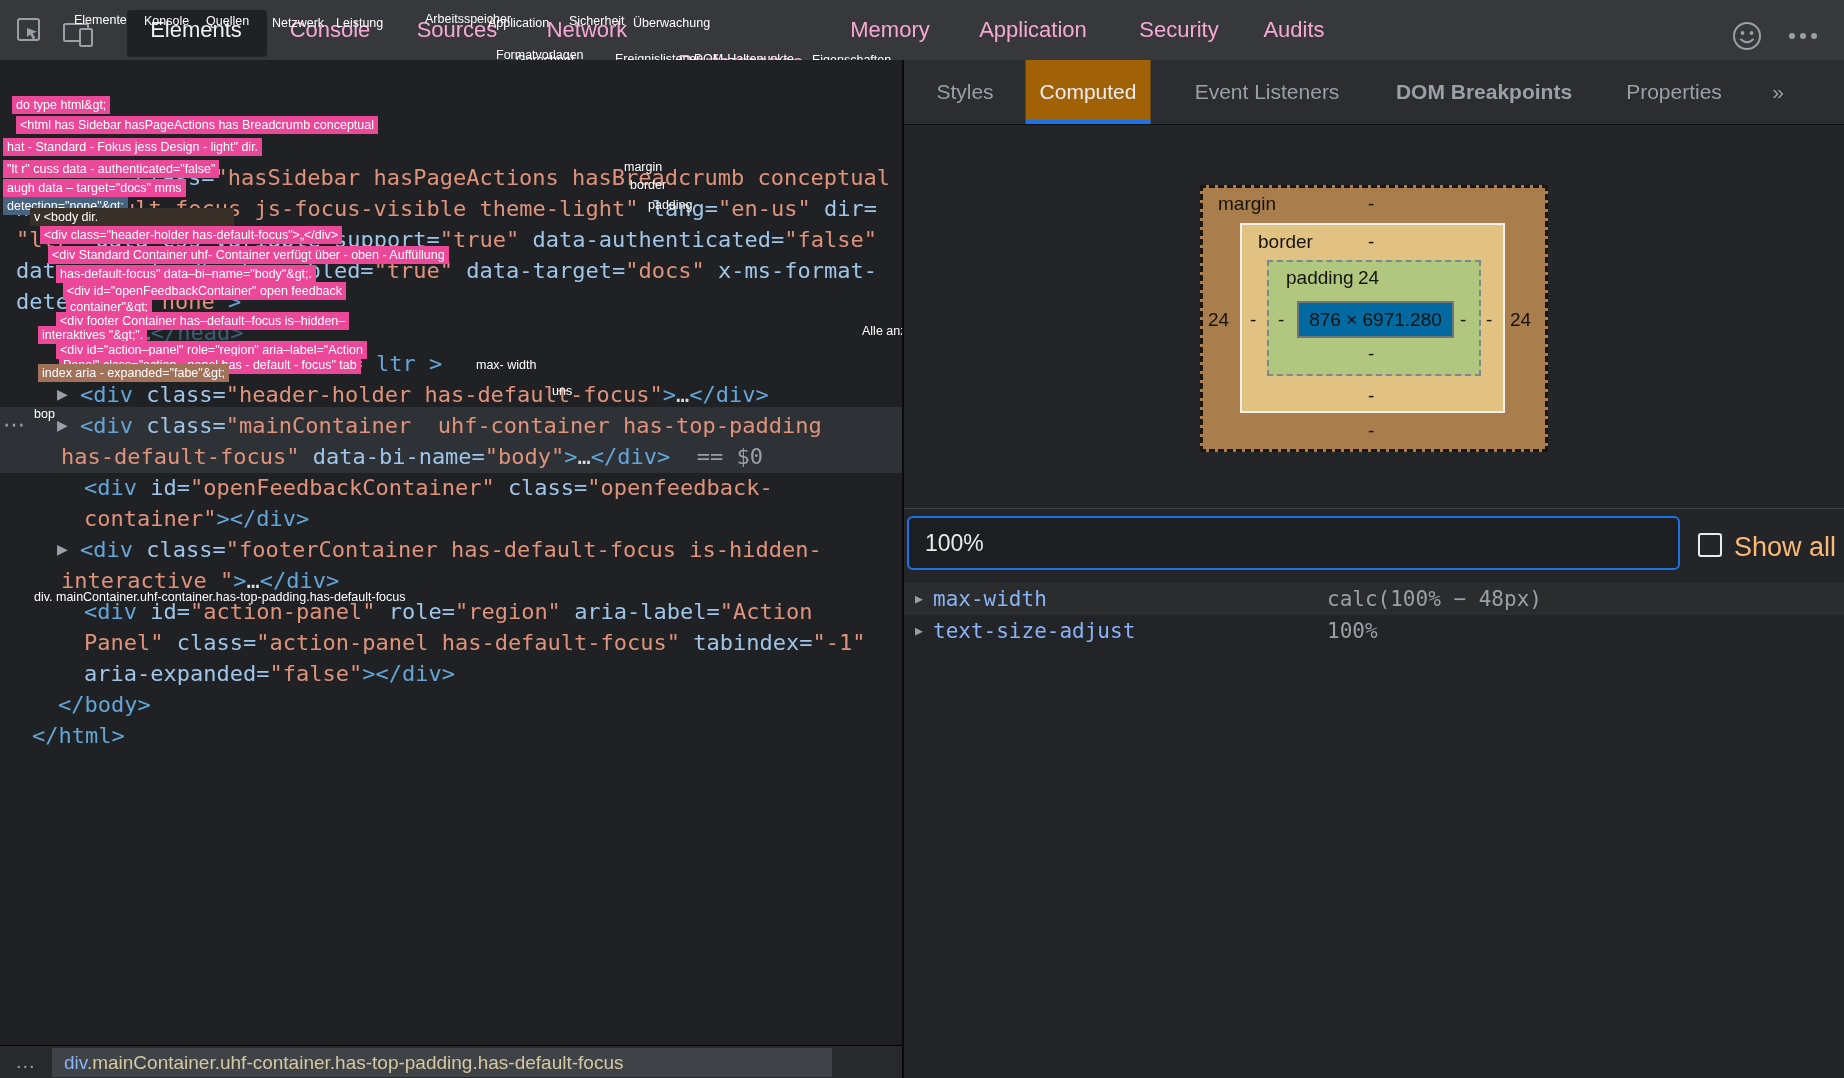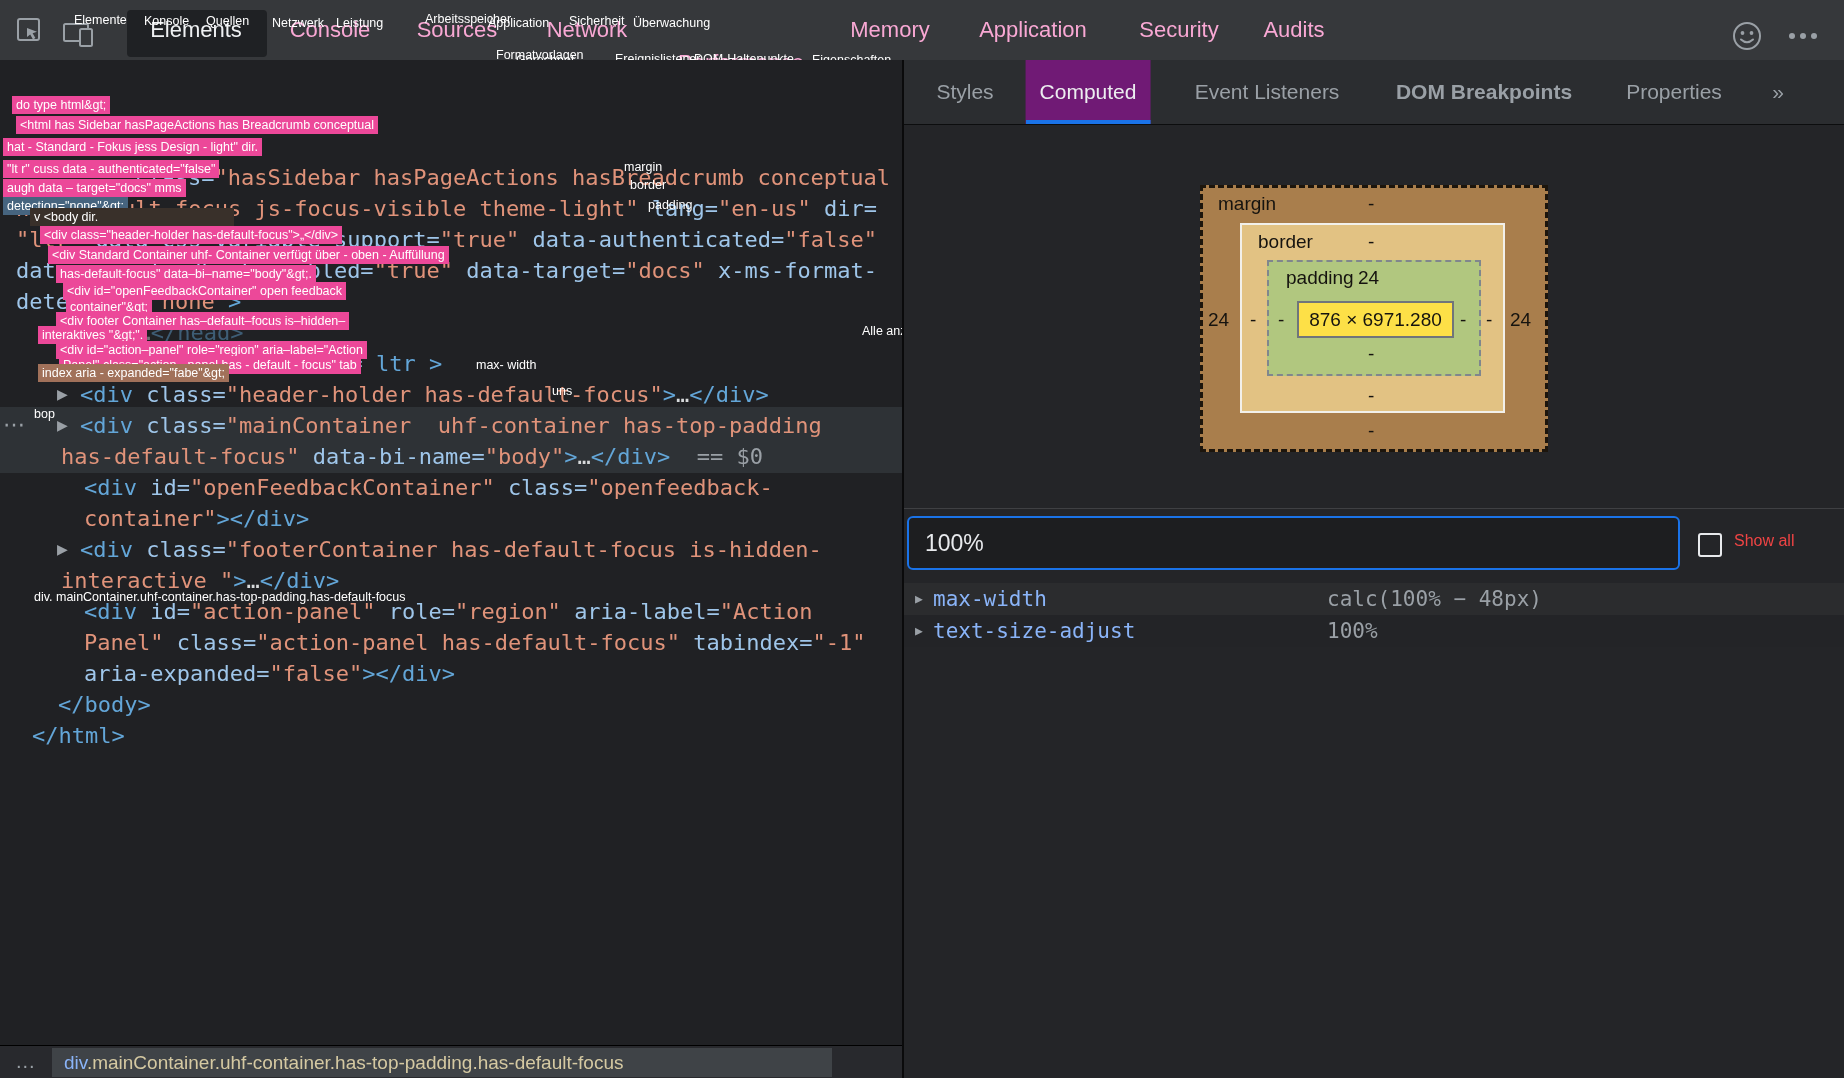--- a/index.html
+++ b/index.html
@@ -37,41 +37,41 @@
   .crumb{position:absolute;left:52px;top:2px;width:768px;height:29px;background:#3f4347;
          font-family:Liberation Sans, sans-serif;font-size:19px;line-height:29px;
          padding-left:12px;white-space:nowrap;}
   .crumb .tag{color:#8ab4f8;} .crumb .cls{color:#d5c9a2;}
 
   
   .right-panel{left:904px;top:60px;width:940px;height:1018px;background:#242528;}
   .tabstrip{position:absolute;left:0;top:0;width:940px;height:64px;background:#2b2d30;border-bottom:1px solid #0c0d0e;}
   .rp-tab{position:absolute;top:0;height:64px;line-height:64px;transform:translateX(-50%);
           padding:0 14px;font-size:21px;color:#9aa0a6;white-space:nowrap;}
-  .rp-tab.sel{background:#701a75;color:#eceef0;box-shadow:inset 0 -4px 0 #1a73e8;}
+  .rp-tab.sel{background:#a16207;color:#eceef0;box-shadow:inset 0 -4px 0 #1a73e8;}
 
   
   .boxmodel{position:absolute;left:296px;top:125px;width:348px;height:267px;
             font-size:19px;color:#15130f;}
   .bm-box{position:absolute;box-sizing:border-box;}
   .bm-margin{left:0;top:0;width:348px;height:267px;background:#a97e4c;border:3px dashed #1c150c;}
   .bm-border{left:40px;top:38px;width:265px;height:190px;background:#e2c283;border:2px solid #f2f0ea;}
   .bm-padding{left:67px;top:75px;width:214px;height:116px;background:#b1c77f;border:2px dashed #80868d;}
-  .bm-content{left:97px;top:116px;width:157px;height:37px;background:#fde047;border:2px solid #70757a;
+  .bm-content{left:97px;top:116px;width:157px;height:37px;background:#0369a1;border:2px solid #70757a;
               text-align:center;line-height:34px;}
   .bm-txt{position:absolute;white-space:nowrap;}
 
   
   .rp-sep{position:absolute;left:0;top:448px;width:940px;height:1px;background:#3f4043;}
   .filter-input{position:absolute;left:3px;top:456px;width:773px;height:54px;box-sizing:border-box;
                 background:#1d1e20;border:2px solid #1a73e8;border-radius:6px;color:#e8eaed;
                 font-family:"Liberation Sans",sans-serif;font-size:23px;padding:0 0 0 16px;outline:none;}
   .show-all-box{position:absolute;left:794px;top:473px;width:24px;height:24px;box-sizing:border-box;
                 border:2.5px solid #e8eaed;border-radius:3px;background:transparent;}
-  .show-all-lbl{position:absolute;left:830px;top:472px;font-size:16px;color:#ef4444;white-space:nowrap;}
+  .show-all-lbl{position:absolute;left:830px;top:472px;font-size:27px;color:#fdba74;white-space:nowrap;}
   .prop-row{position:absolute;left:0;width:940px;height:32px;font-family:"DejaVu Sans Mono","Liberation Mono",monospace;
             font-size:21px;line-height:32px;}
   .prop-row .p-arrow{position:absolute;left:11px;font-size:13px;color:#9aa0a6;}
   .prop-row .p-name{position:absolute;left:29px;color:#8ab4f8;}
   .prop-row .p-val{position:absolute;left:423px;color:#9aa0a6;}
 
   
   .icon-svg{position:absolute;}
   .menu-dot{position:absolute;width:6px;height:6px;border-radius:50%;background:#9aa0a6;}
 </style>

